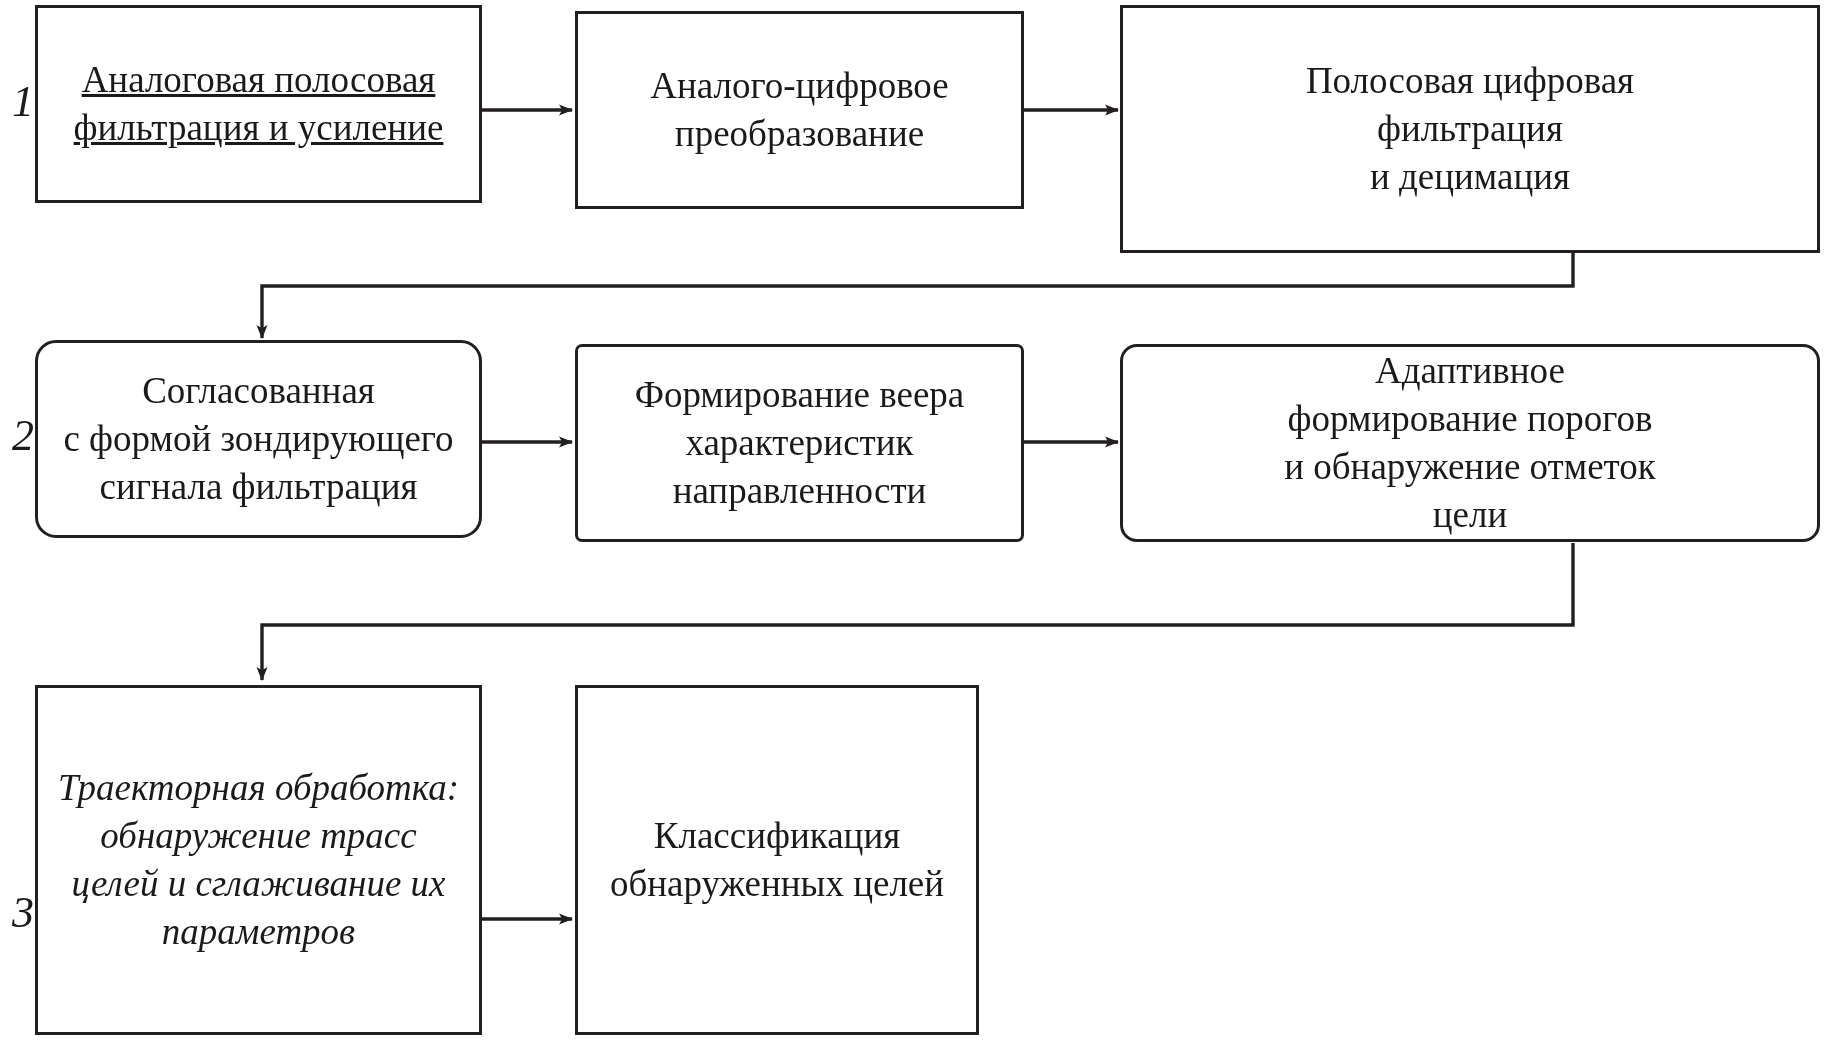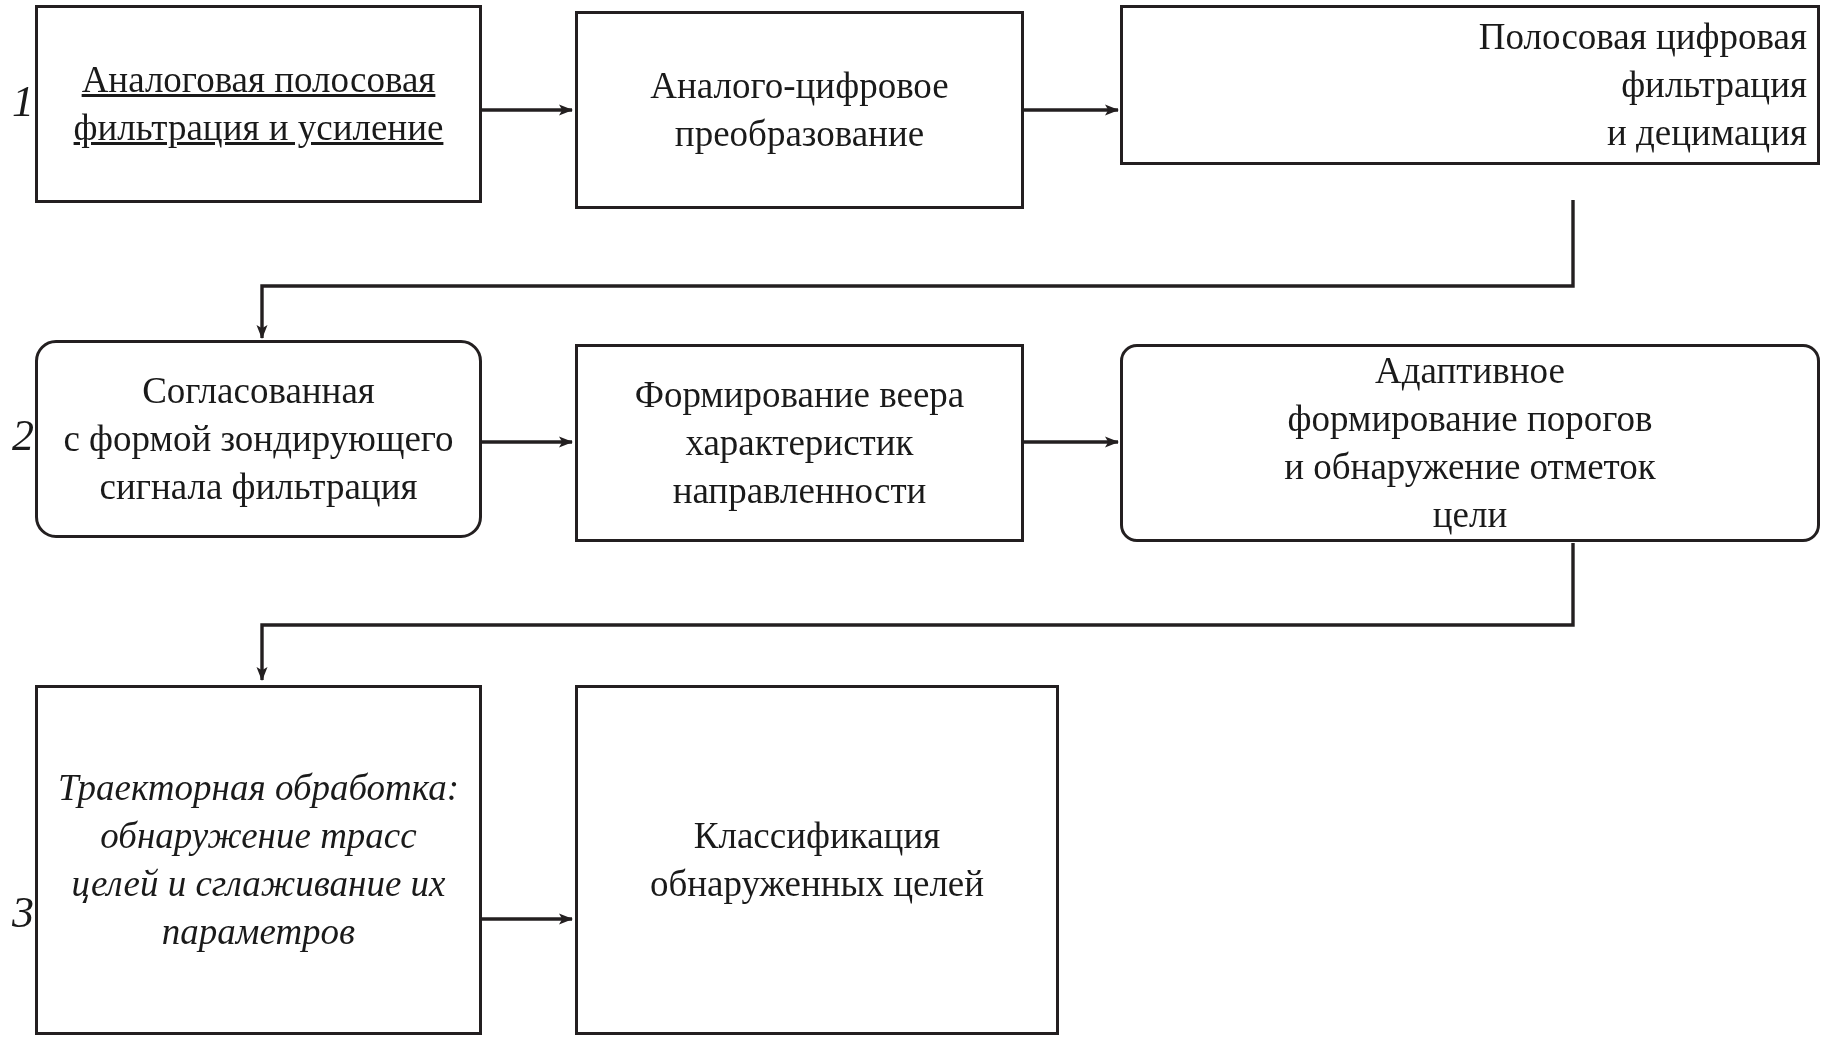--- a/index.html
+++ b/index.html
@@ -99,50 +99,50 @@
   <div class="node" style="left:35px; top:5px; width:447px; height:198px;text-decoration:underline;">
     <span class="label">Аналоговая полосовая
 фильтрация и усиление</span>
   </div>
 
   <div class="node" style="left:575px; top:11px; width:449px; height:198px;">
     <span class="label">Аналого-цифровое
 преобразование</span>
   </div>
 
-  <div class="node" style="left:1120px; top:5px; width:700px; height:160px;text-align:right;">
+  <div class="node" style="left:1120px; top:5px; width:700px; height:248px;">
     <span class="label">Полосовая цифровая
 фильтрация
 и децимация</span>
   </div>
 
   <div class="node" style="left:35px; top:340px; width:447px; height:198px;border-radius:21px;">
     <span class="label">Согласованная
 с формой зондирующего
 сигнала фильтрация</span>
   </div>
 
-  <div class="node" style="left:575px; top:344px; width:449px; height:198px;">
+  <div class="node" style="left:575px; top:344px; width:449px; height:198px;border-radius:7px;">
     <span class="label">Формирование веера
 характеристик
 направленности</span>
   </div>
 
   <div class="node" style="left:1120px; top:344px; width:700px; height:198px;border-radius:17px;">
     <span class="label">Адаптивное
 формирование порогов
 и обнаружение отметок
 цели</span>
   </div>
 
   <div class="node" style="left:35px; top:685px; width:447px; height:350px;font-style:italic;">
     <span class="label">Траекторная обработка:
 обнаружение трасс
 целей и сглаживание их
 параметров</span>
   </div>
 
-  <div class="node" style="left:575px; top:685px; width:484px; height:350px;">
+  <div class="node" style="left:575px; top:685px; width:404px; height:350px;">
     <span class="label">Классификация
 обнаруженных целей</span>
   </div>
 
 </div>
 
 </body></html>

